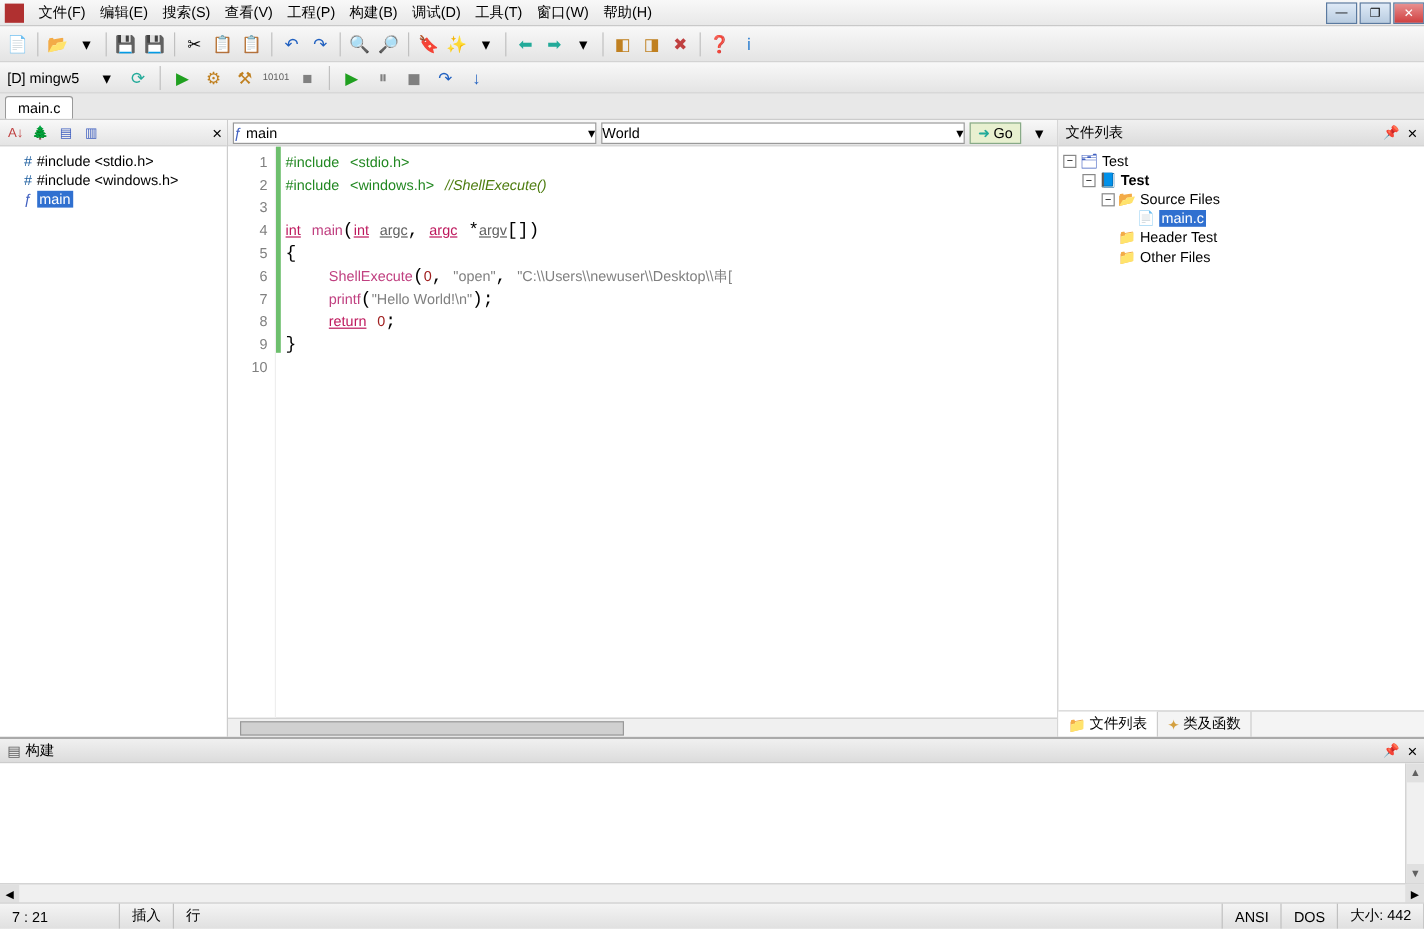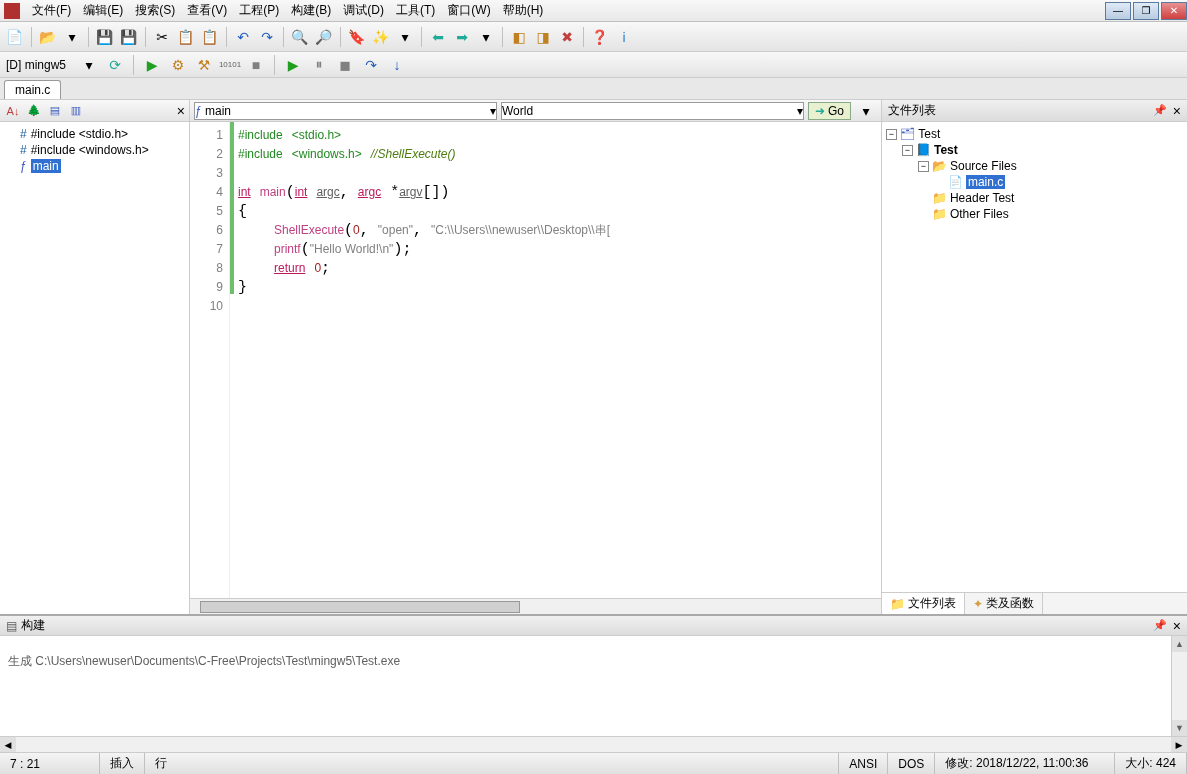--- a/index.html
+++ b/index.html
@@ -277,33 +277,31 @@
 
 <div class="bottom-pane">
   <div class="bp-header">
     <span style="color:#606060;margin-right:4px">▤</span>
     <span>构建</span>
     <span class="pin">📌</span>
     <span class="x">×</span>
   </div>
   <div class="bp-body">
     <div class="line" style="height:10px"></div>
-    <div class="line">生成 C:\Users\newuser\Documents\C-Free\Projects\Test\mingw5\Test.exe</div>
     <div class="bp-scroll">
       <div class="up">▲</div>
       <div class="dn">▼</div>
     </div>
   </div>
   <div class="bp-hscroll">
     <div class="lft">◀</div>
     <div class="rgt">▶</div>
   </div>
 </div>
 
 <div class="statusbar">
   <div class="cell" style="min-width:100px">7 : 21</div>
   <div class="cell">插入</div>
   <div class="cell fill">行</div>
   <div class="cell">ANSI</div>
   <div class="cell">DOS</div>
-  <div class="cell wide">修改: 2018/12/22, 11:00:36</div>
-  <div class="cell">大小: 424</div>
+  <div class="cell">大小: 442</div>
 </div>
 
 </body></html>

